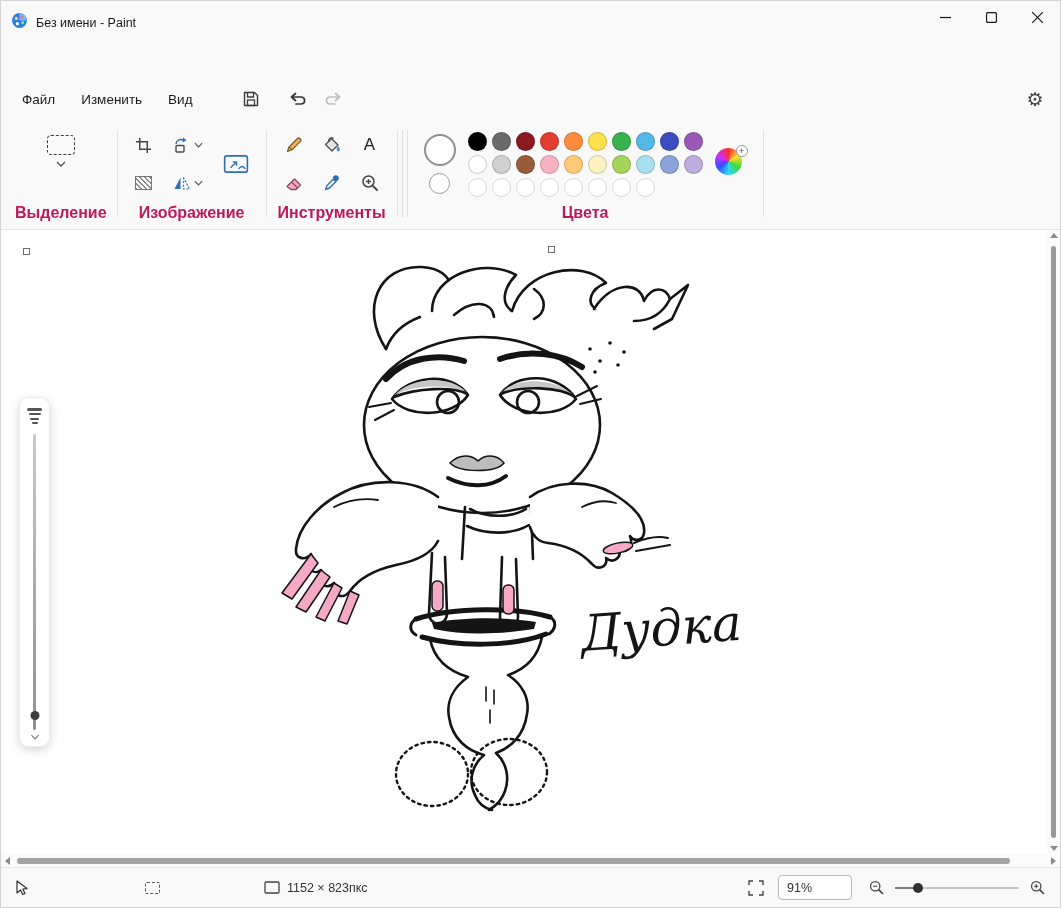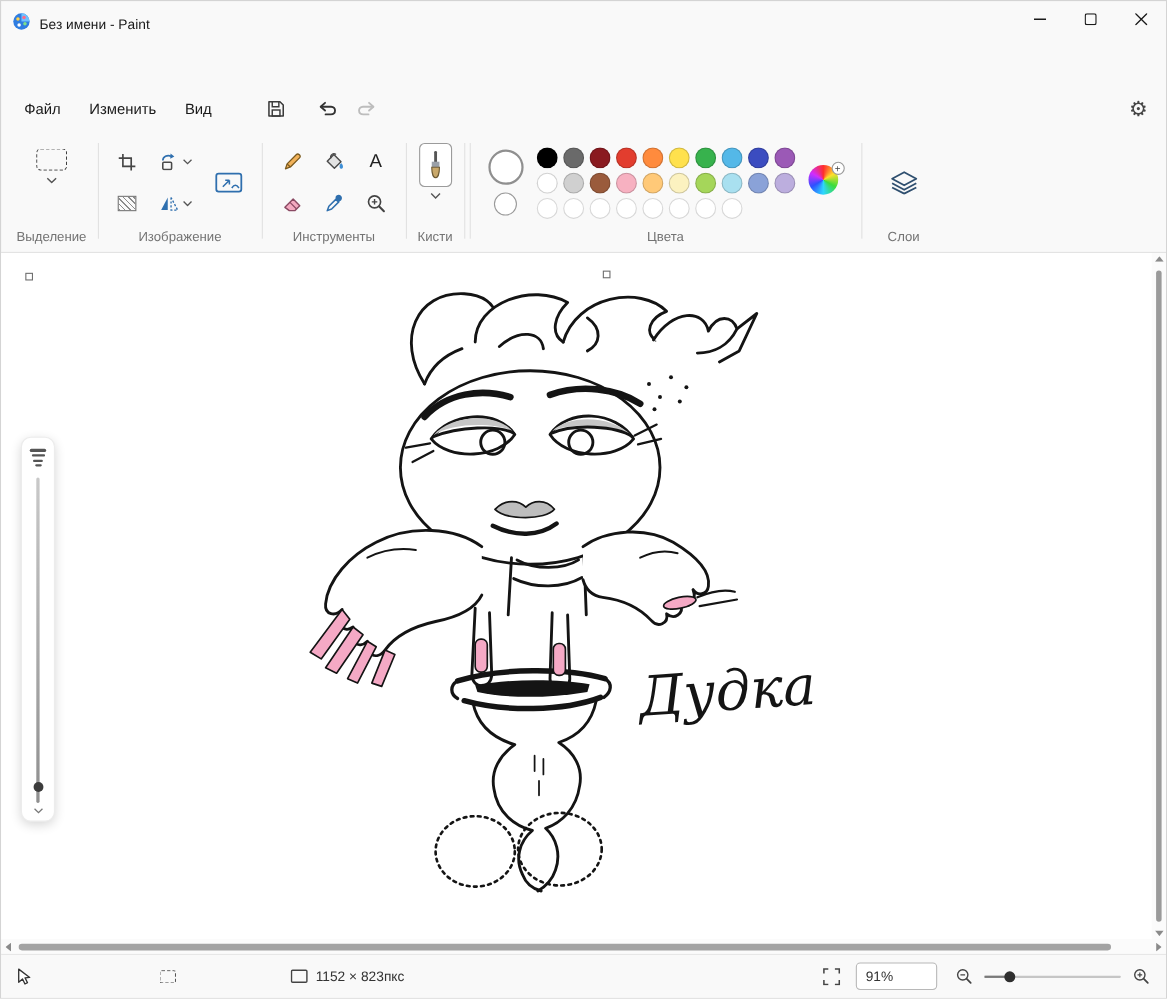--- a/index.html
+++ b/index.html
@@ -20,21 +20,21 @@
   .icon-btn{width:34px;height:30px;display:flex;align-items:center;justify-content:center;border-radius:5px;}
   .mb-gap{width:28px;}
   .mb-spacer{flex:1;}
   .glyph{font-family:"DejaVu Sans",sans-serif;}
   .gear{font-size:19px;color:#454545;line-height:1;}
 
   
   .ribbon{height:112px;flex:0 0 auto;display:flex;align-items:stretch;padding:0 6px;border-bottom:1px solid #e3e3e3;}
   .group{display:flex;flex-direction:column;align-items:center;padding:8px 8px 3px;}
   .group-body{flex:1;display:flex;align-items:center;justify-content:center;}
-  .group-label{font-size:12px;color:#737373;padding:2px 0 4px;white-space:nowrap;}
+  .group-label{font-size:16px;color:#be185d;padding:2px 0 4px;white-space:nowrap;font-weight:bold;}
   .vsep{width:1px;background:#e2e2e2;margin:12px 2px;}
   .col-center{flex-direction:column;justify-content:flex-start;gap:5px;padding-top:4px;}
   .sel-icon{width:28px;height:20px;border:1.6px dashed #3f3f3f;border-radius:4px;}
   .chev{display:block;}
   .tool-btn{width:32px;height:30px;display:flex;align-items:center;justify-content:center;border-radius:5px;}
   .tools-grid{display:grid;grid-template-columns:repeat(3,34px);grid-template-rows:34px 34px;gap:4px 4px;align-items:center;justify-items:center;}
   .img-grid{display:flex;gap:6px;align-items:center;}
   .img-col{display:flex;flex-direction:column;gap:8px;align-items:center;}
   .wide{width:44px;gap:3px;}
   .hatch{width:17px;height:14px;border:1px solid #777;background:repeating-linear-gradient(45deg,#8a8a8a 0 1px,transparent 1px 3.5px);}
@@ -259,35 +259,20 @@
                 <path d="M8.5,6 V11 M6,8.5 H11" stroke="#444" stroke-width="1.3"></path>
               </svg>
           </div>
         </div>
       </div>
       <div class="group-label">Инструменты</div>
     </div>
 
     <div class="vsep"></div>
 
-    <div class="group">
-      <div class="group-body col-center">
-        <div class="brush-box">
-          <svg width="16" height="26" viewBox="0 0 16 26">
-              <path d="M8,1.5 V10" stroke="#555" stroke-width="2.6" stroke-linecap="round"></path>
-              <rect x="4.5" y="10" width="7" height="5" fill="#9aa0a8"></rect>
-              <path d="M4.5,15 C4.5,20.5 6,24.5 8,24.5 C10,24.5 11.5,20.5 11.5,15 Z" fill="#c9a86a" stroke="#6d5a34" stroke-width="1"></path>
-            </svg>
-        </div>
-        <svg class="chev" width="10" height="6" viewBox="0 0 10 6">
-            <path d="M1,1 L5,5 L9,1" fill="none" stroke="#555" stroke-width="1.3"></path>
-          </svg>
-      </div>
-      <div class="group-label">Кисти</div>
-    </div>
 
     <div class="vsep"></div>
 
 
     <div class="vsep"></div>
 
     <div class="group" style="padding-left:14px;padding-right:14px;">
       <div class="group-body colors-body">
         <div class="cur-colors">
           <div class="color-big" style="background: rgb(255, 255, 255);"></div>
@@ -332,32 +317,20 @@
         <div class="wheel-wrap">
           <div class="wheel"></div>
           <div class="plus-badge">+</div>
         </div>
       </div>
       <div class="group-label">Цвета</div>
     </div>
 
     <div class="vsep"></div>
 
-    <div class="group" style="padding-left:16px;padding-right:16px;">
-      <div class="group-body">
-        <div class="tool-btn" style="width:40px;height:36px;">
-          <svg width="26" height="22" viewBox="0 0 26 22">
-              <path d="M13,1.5 L24,7.5 L13,13.5 L2,7.5 Z" fill="none" stroke="#2f4f6f" stroke-width="1.6" stroke-linejoin="round"></path>
-              <path d="M2,11.5 L13,17.5 L24,11.5" fill="none" stroke="#2f4f6f" stroke-width="1.6" stroke-linejoin="round"></path>
-              <path d="M2,15.5 L13,21 L24,15.5" fill="none" stroke="#2f4f6f" stroke-width="1.6" stroke-linejoin="round"></path>
-            </svg>
-        </div>
-      </div>
-      <div class="group-label">Слои</div>
-    </div>
   </div>
 
   <div class="workspace">
 
     <div class="canvas">
       <div class="handle h-tl"></div>
       <div class="handle h-tc"></div>
 
       <svg width="1007" height="675" viewBox="0 0 1007 675">
         <g fill="none" stroke="#141414" stroke-width="2.6" stroke-linecap="round" stroke-linejoin="round">

